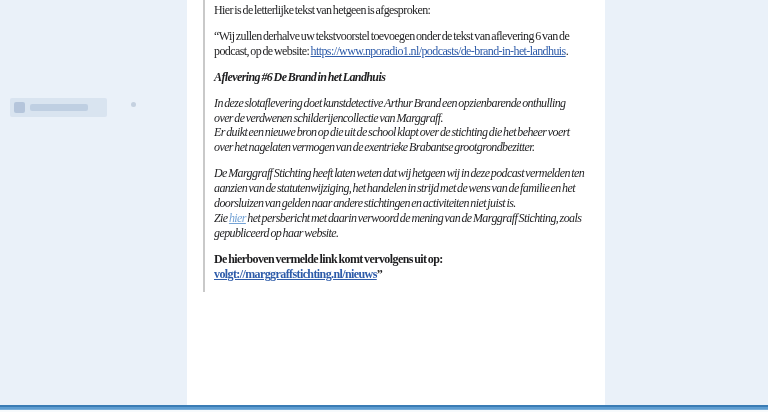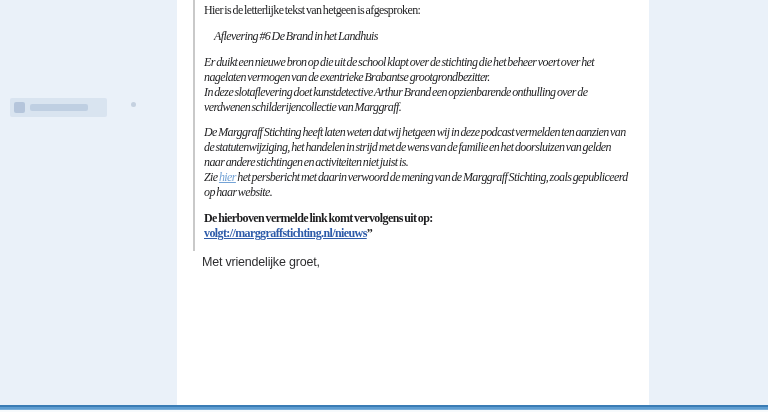--- a/index.html
+++ b/index.html
@@ -18,35 +18,35 @@
     display: flex; align-items: center; gap: 5px; padding: 0 4px;
     box-sizing: border-box; filter: blur(0.4px);
   }
   .wm-icon { width: 11px; height: 11px; background: rgba(152,173,201,0.55); border-radius: 2px; }
   .wm-bar  { width: 58px; height: 7px; background: rgba(166,187,212,0.5); border-radius: 2px; }
   .wm-dot  { position: absolute; left: 131px; top: 102px; width: 5px; height: 5px;
              border-radius: 50%; background: rgba(160,178,200,0.5); }
 
   
   .doc {
-    position: absolute; left: 177px; top: 0; width: 472px; height: 412px;
+    position: absolute; left: 187px; top: 0; width: 418px; height: 412px;
     background: #ffffff;
   }
   .quote {
     margin-left: 16px;
     border-left: 2px solid #c9c9c9;
     padding: 3px 20px 10px 9px;
     font-size: 12px; line-height: 14.9px;
     letter-spacing: -0.6px; word-spacing: -1px;
     color: #1d1d1f;
   }
   .quote p { margin: 0 0 11px 0; }
   .quote .tight { margin: 0; font-weight: bold; }
   .ep { margin: 0 0 11px 0; }
-  .ep .t { margin: 10px; font-style: italic; font-weight: normal; }
+  .ep .t { margin: 0; font-style: italic; font-weight: bold; }
   .ep .d { margin: 0; font-style: italic; }
   .para { margin: 0 0 11px 0; }
   .it { font-style: italic; }
   a.lnk { color: #2d5ba9; text-decoration: underline; cursor: pointer; }
   a.lnk.light { color: #74a3d6; text-align: center; }
   .sign {
     margin: 4px 0 0 25px;
     font-family: "Liberation Sans", sans-serif;
     font-size: 12.5px; color: #2e2e30; letter-spacing: -0.2px;
   }
@@ -71,37 +71,37 @@
     <span class="wm-icon"></span>
     <span class="wm-bar"></span>
   </div>
   <div class="wm-dot"></div>
 
   <div class="doc">
     <div class="quote">
 
       <p>Hier is de letterlijke tekst van hetgeen is afgesproken:</p>
 
+      <p><span>“Wij zullen derhalve uw tekstvoorstel toevoegen onder de tekst van aflevering 6 van de podcast, op de website: </span><a class="lnk" href="#">https://www.nporadio1.nl/podcasts/de-brand-in-het-landhuis</a><span>.</span></p>
 
 
       <div class="ep">
         <p class="t">Aflevering #6 De Brand in het Landhuis</p>
       </div>
 
       <div class="para it">
+        <div>In deze slotaflevering doet kunstdetective Arthur Brand een opzienbarende onthulling over de verdwenen schilderijencollectie van Marggraff.</div>
         <div>Er duikt een nieuwe bron op die uit de school klapt over de stichting die het beheer voert over het nagelaten vermogen van de exentrieke Brabantse grootgrondbezitter.</div>
-        <div>In deze slotaflevering doet kunstdetective Arthur Brand een opzienbarende onthulling over de verdwenen schilderijencollectie van Marggraff.</div>
       </div>
 
       <div class="para it">
         <div>De Marggraff Stichting heeft laten weten dat wij hetgeen wij in deze podcast vermelden ten aanzien van de statutenwijziging, het handelen in strijd met de wens van de familie en het doorsluizen van gelden naar andere stichtingen en activiteiten niet juist is.</div>
         <div><span>Zie </span><a class="lnk light" href="#">hier</a><span> het persbericht met daarin verwoord de mening van de Marggraff Stichting, zoals gepubliceerd op haar website.</span></div>
       </div>
 
       <p class="tight"><span>De hierboven vermelde link komt vervolgens uit op:</span><br><a class="lnk" href="#">volgt://marggraffstichting.nl/nieuws</a><span>”</span></p>
     </div>
 
-    <p class="sign">Met vriendelijke groet,</p>
   </div>
 
   <div class="bottom-bar"></div>
   <div class="below-bar"></div>
 </div>
 
 </body></html>

